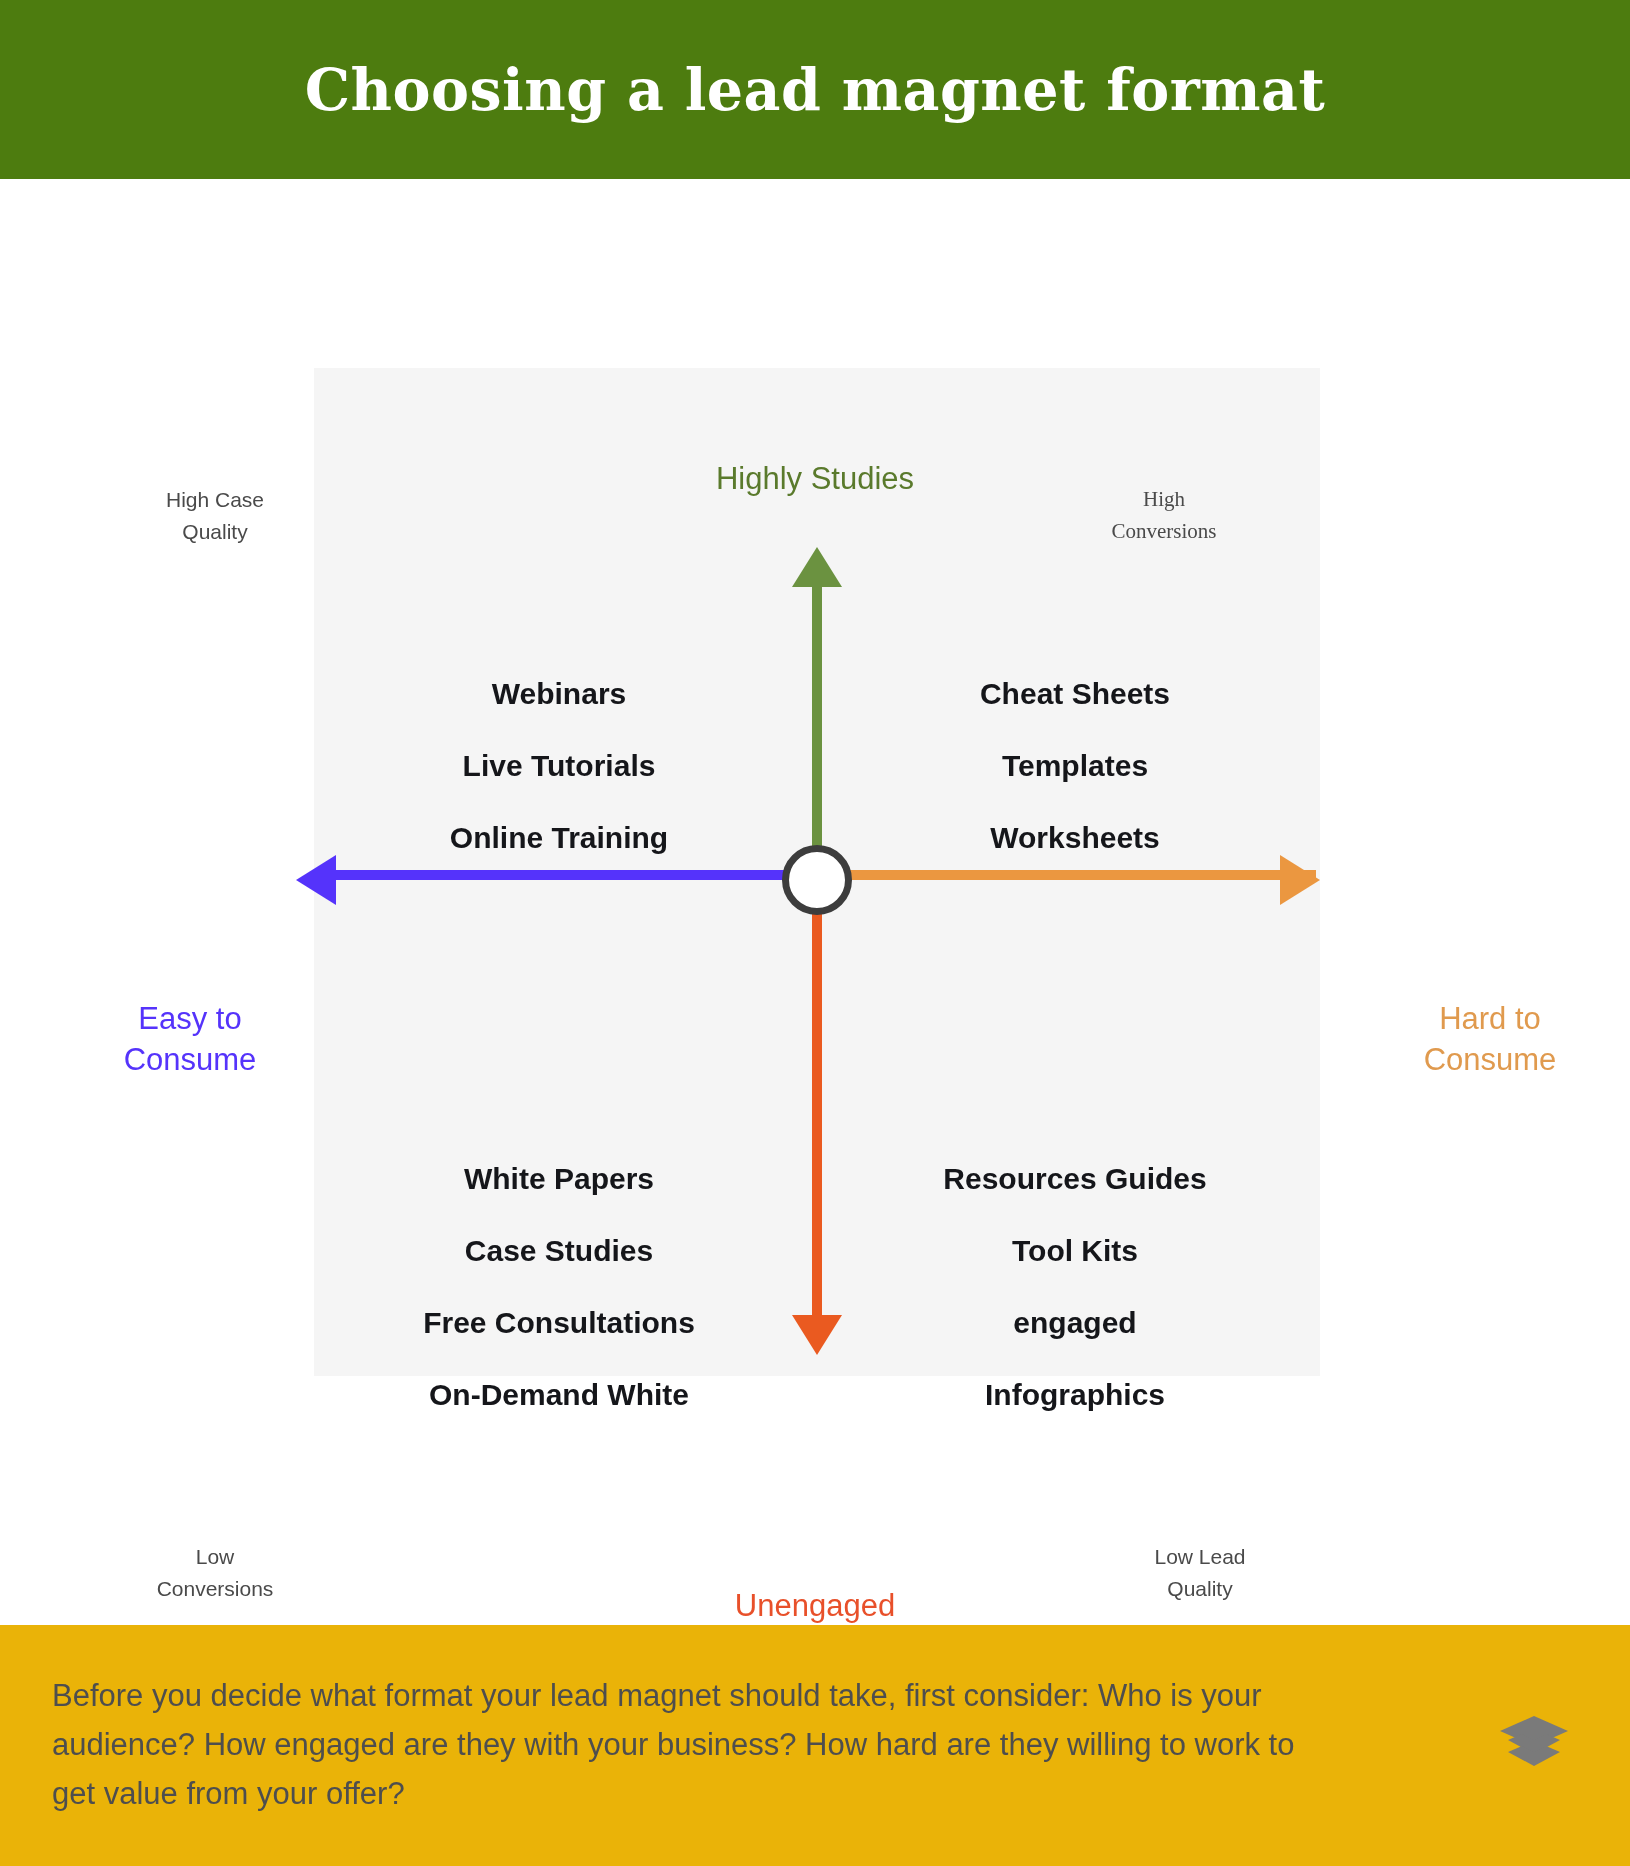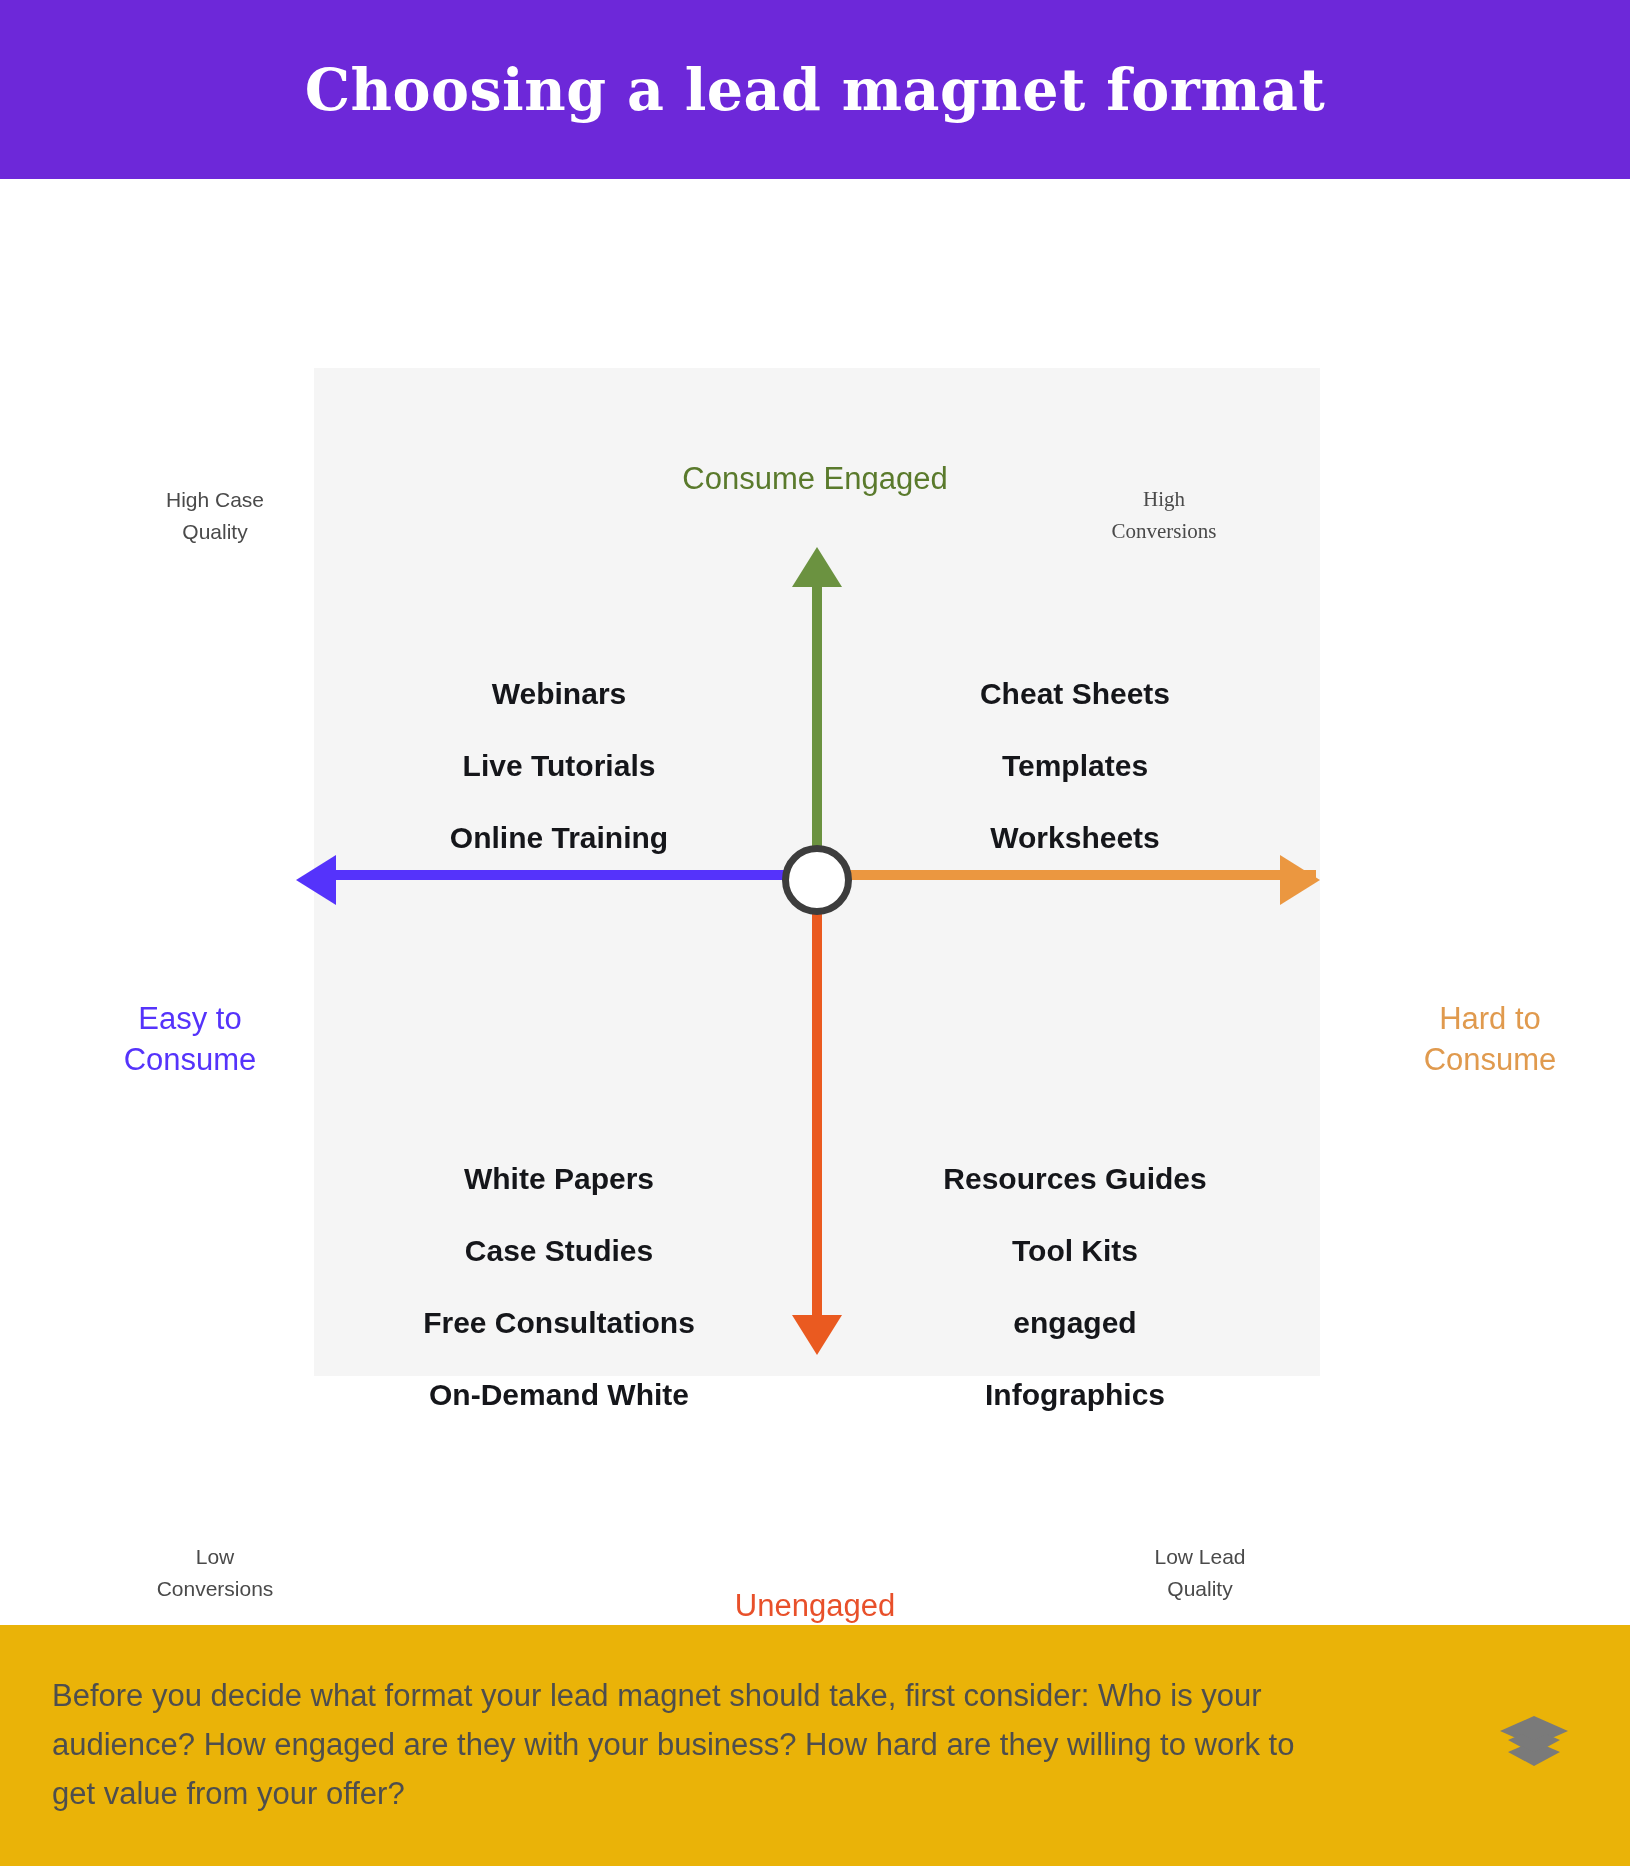--- a/index.html
+++ b/index.html
@@ -7,21 +7,21 @@
     width:1630px; height:1866px;
     background:#ffffff;
     font-family:"Liberation Sans", sans-serif;
     overflow:hidden;
   }
   .page { position:relative; width:1630px; height:1866px; background:#fff; }
 
   
   .header {
     position:absolute; left:0; top:0; width:1630px; height:179px;
-    background:#6d28d9;
+    background:#4d7c0f;
     display:flex; align-items:center; justify-content:center;
   }
   .header-title {
     font-family:"DejaVu Serif", serif;
     font-weight:700;
     font-size:57px;
     letter-spacing:0.5px;
     color:#ffffff;
     text-align:center;
     white-space:nowrap;
@@ -159,21 +159,21 @@
     <div class="tip tip-up"></div>
     <div class="arm arm-v-down"></div>
     <div class="tip tip-down"></div>
     <div class="arm arm-h-left"></div>
     <div class="tip tip-left"></div>
     <div class="arm arm-h-right"></div>
     <div class="tip tip-right"></div>
     <div class="hub"></div>
 
     <div class="axis-label axis-top">
-      <span>Consume Engaged</span>
+      <span>Highly Studies</span>
     </div>
     <div class="axis-label axis-bottom">
       <span>Unengaged</span>
     </div>
     <div class="axis-label axis-left">
       <div>Easy to</div>
       <div>Consume</div>
     </div>
     <div class="axis-label axis-right">
       <div>Hard to</div>

